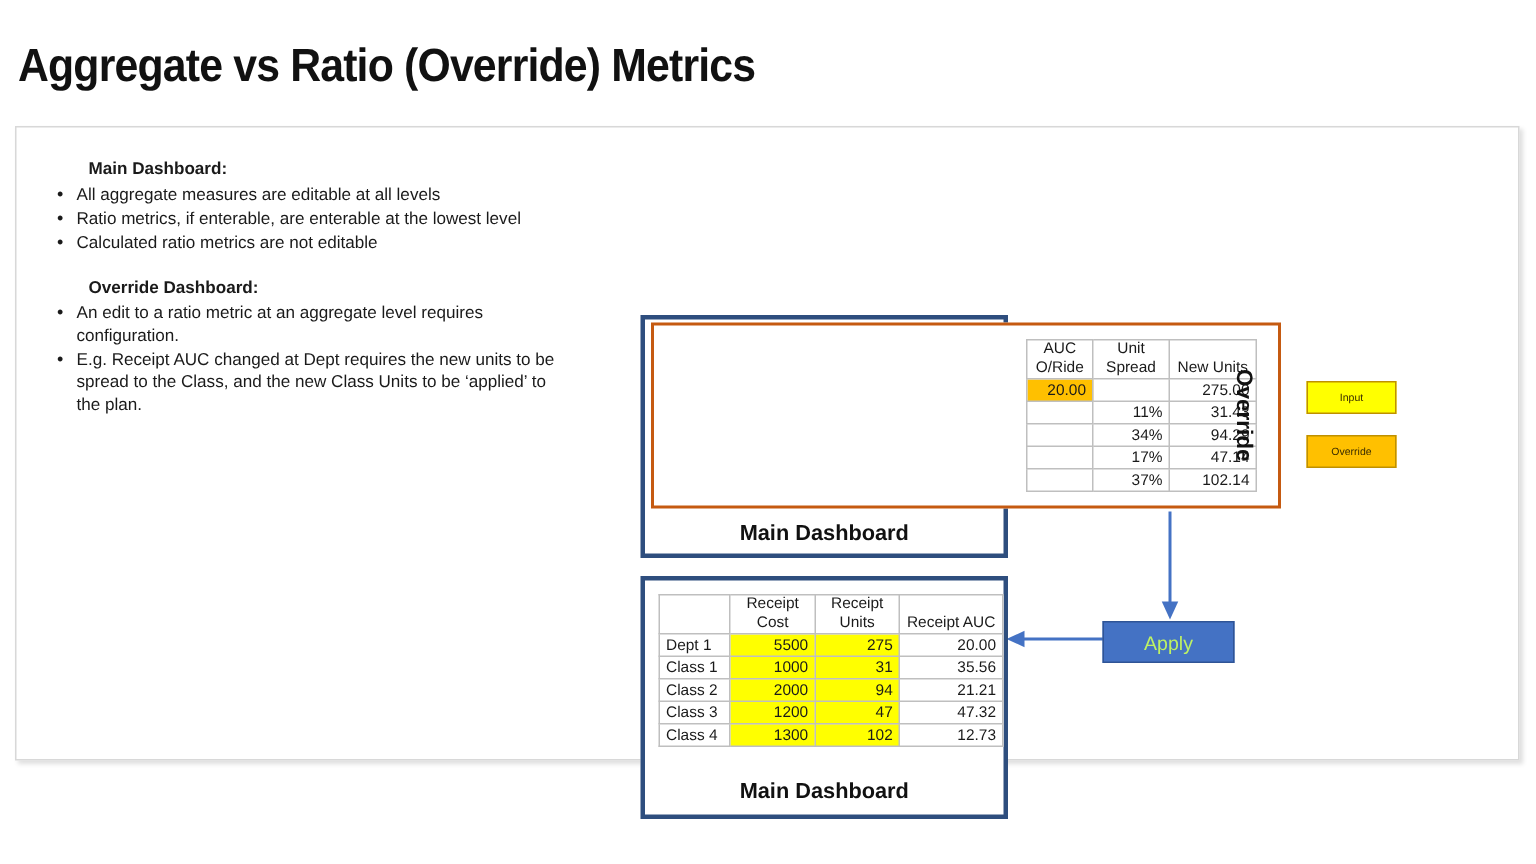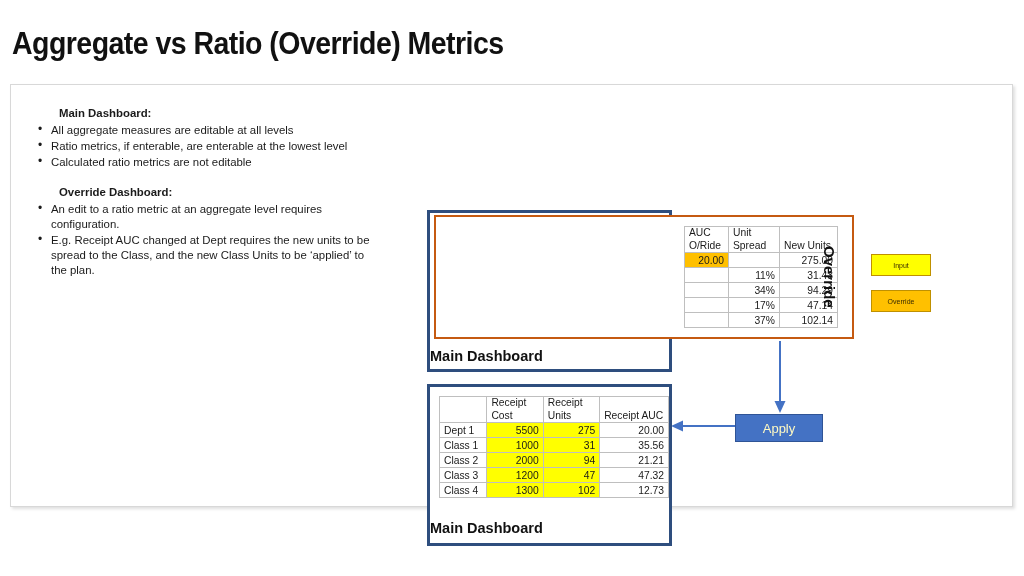--- a/index.html
+++ b/index.html
@@ -96,20 +96,21 @@
     height: 124px;
     border: 2px solid #C55A11;
     background: #ffffff;
     box-sizing: border-box;
   }
 
   .dash-caption {
     position: absolute;
     left: 0;
     width: 100%;
+    text-align: center;
     font-size: 14.5px;
     font-weight: bold;
     color: #111111;
   }
   #top-caption { top: 135px; }
   #bot-caption { top: 133px; }
 
   
   table.grid {
     position: absolute;
@@ -121,21 +122,21 @@
   table.grid td, table.grid th {
     border: 1px solid #bfbfbf;
     padding: 0 4px;
     height: 15px;
     box-sizing: border-box;
     font-weight: normal;
     background: #ffffff;
   }
   th.hdr {
     vertical-align: bottom;
-    text-align: left;
+    text-align: center;
     font-weight: bold;
     height: 31px;
     line-height: 1.22;
     padding-bottom: 1px;
   }
   .lbl   { text-align: left; }
   .num   { text-align: right; }
   .bold  { font-weight: bold; }
   .yellow{ background: #FFFF00 !important; }
   .amber { background: #FFC000 !important; }
@@ -189,21 +190,21 @@
 
   
   #apply-button {
     position: absolute;
     left: 724px;
     top: 329px;
     width: 88px;
     height: 28px;
     background: #4472C4;
     border: 1px solid #2F5496;
-    color: #fef9c3;
+    color: #bef264;
     font-size: 13px;
     display: flex;
     align-items: center;
     justify-content: center;
     box-sizing: border-box;
   }
 
   
   .arrow-svg { position: absolute; overflow: visible; }
   #arrow-down { left: 762px; top: 256px; }

